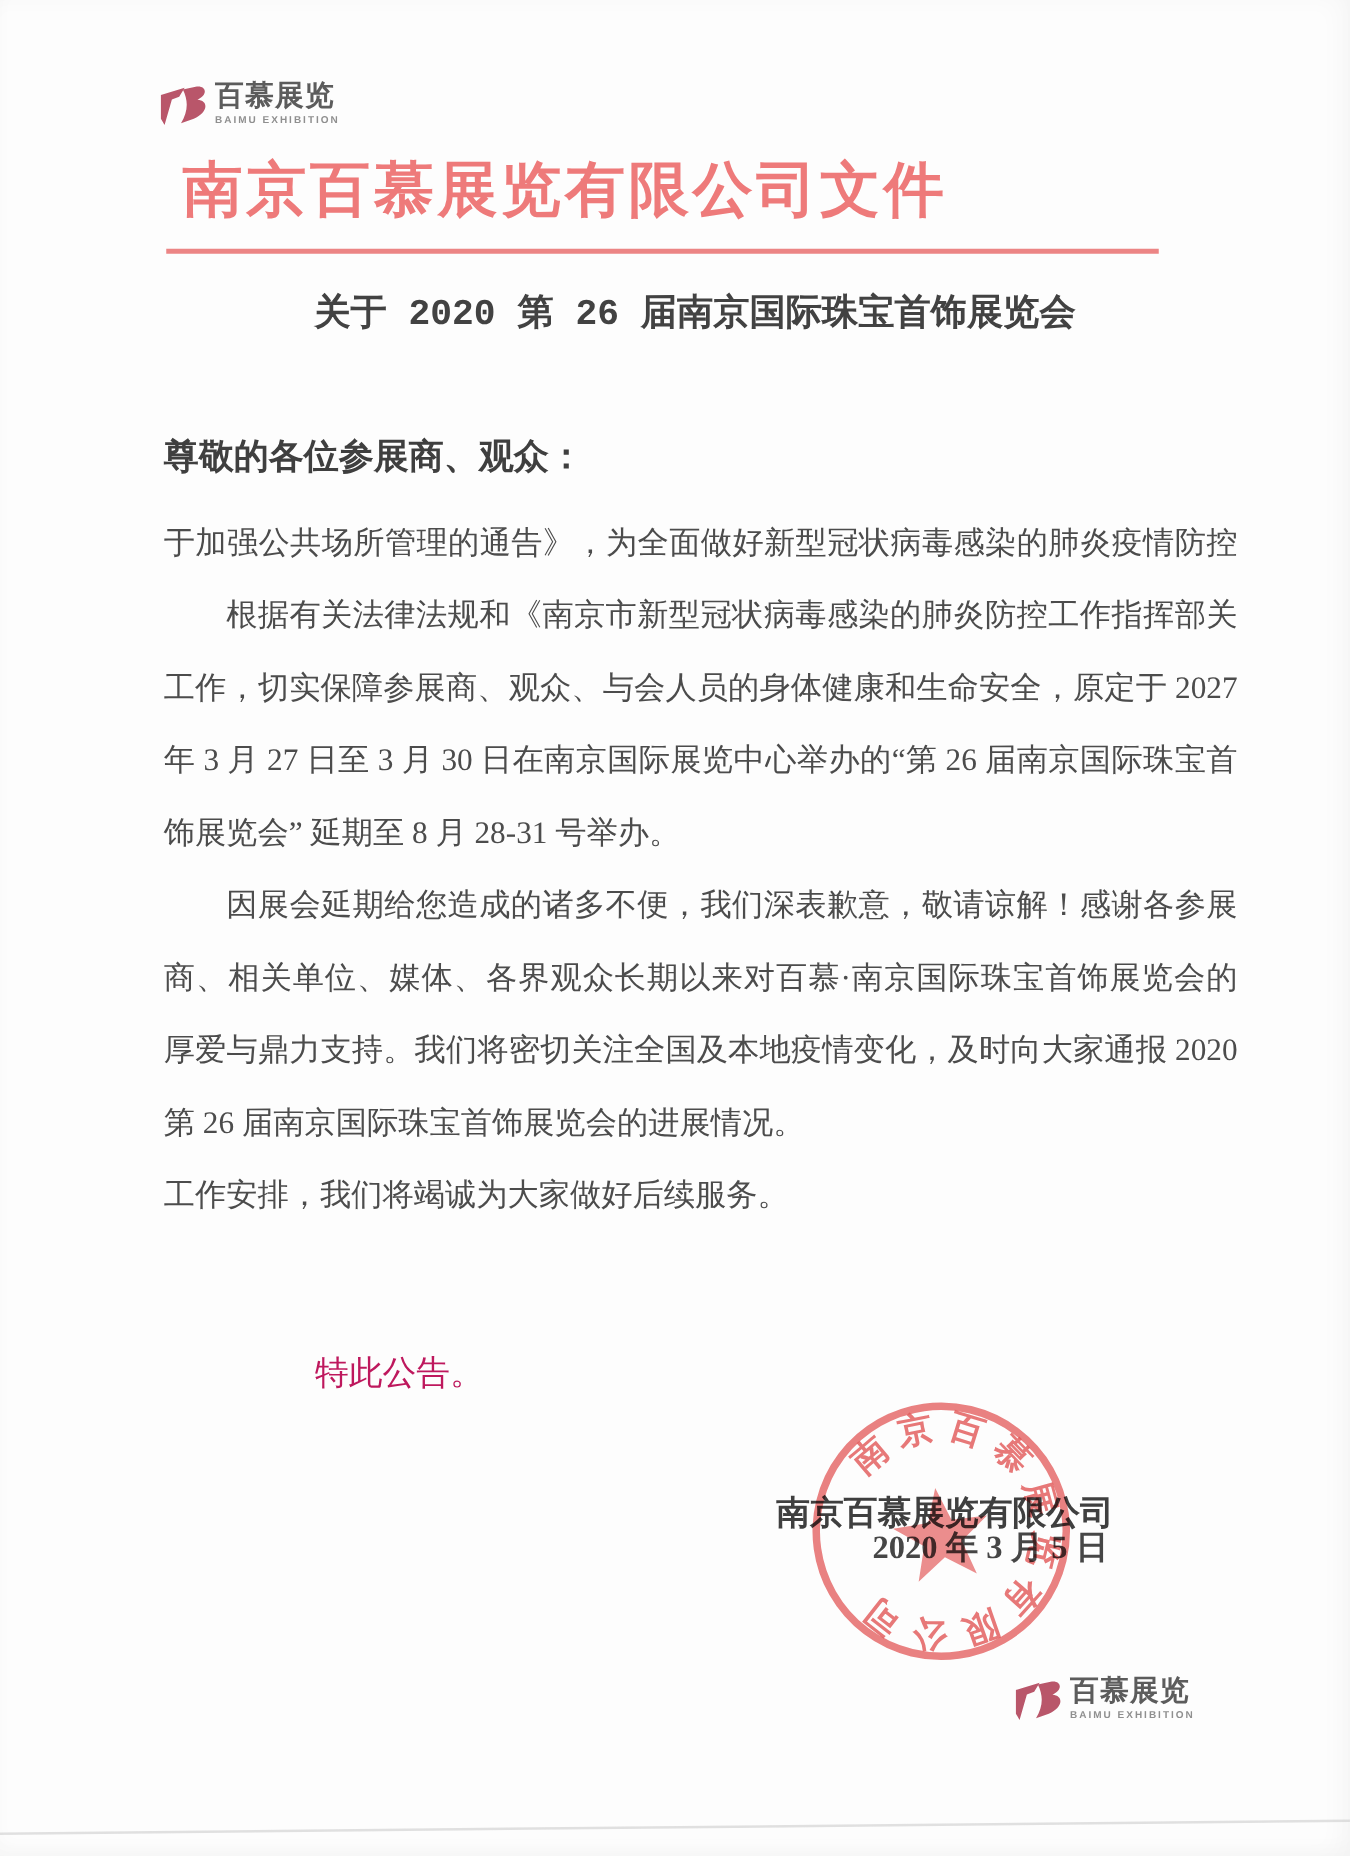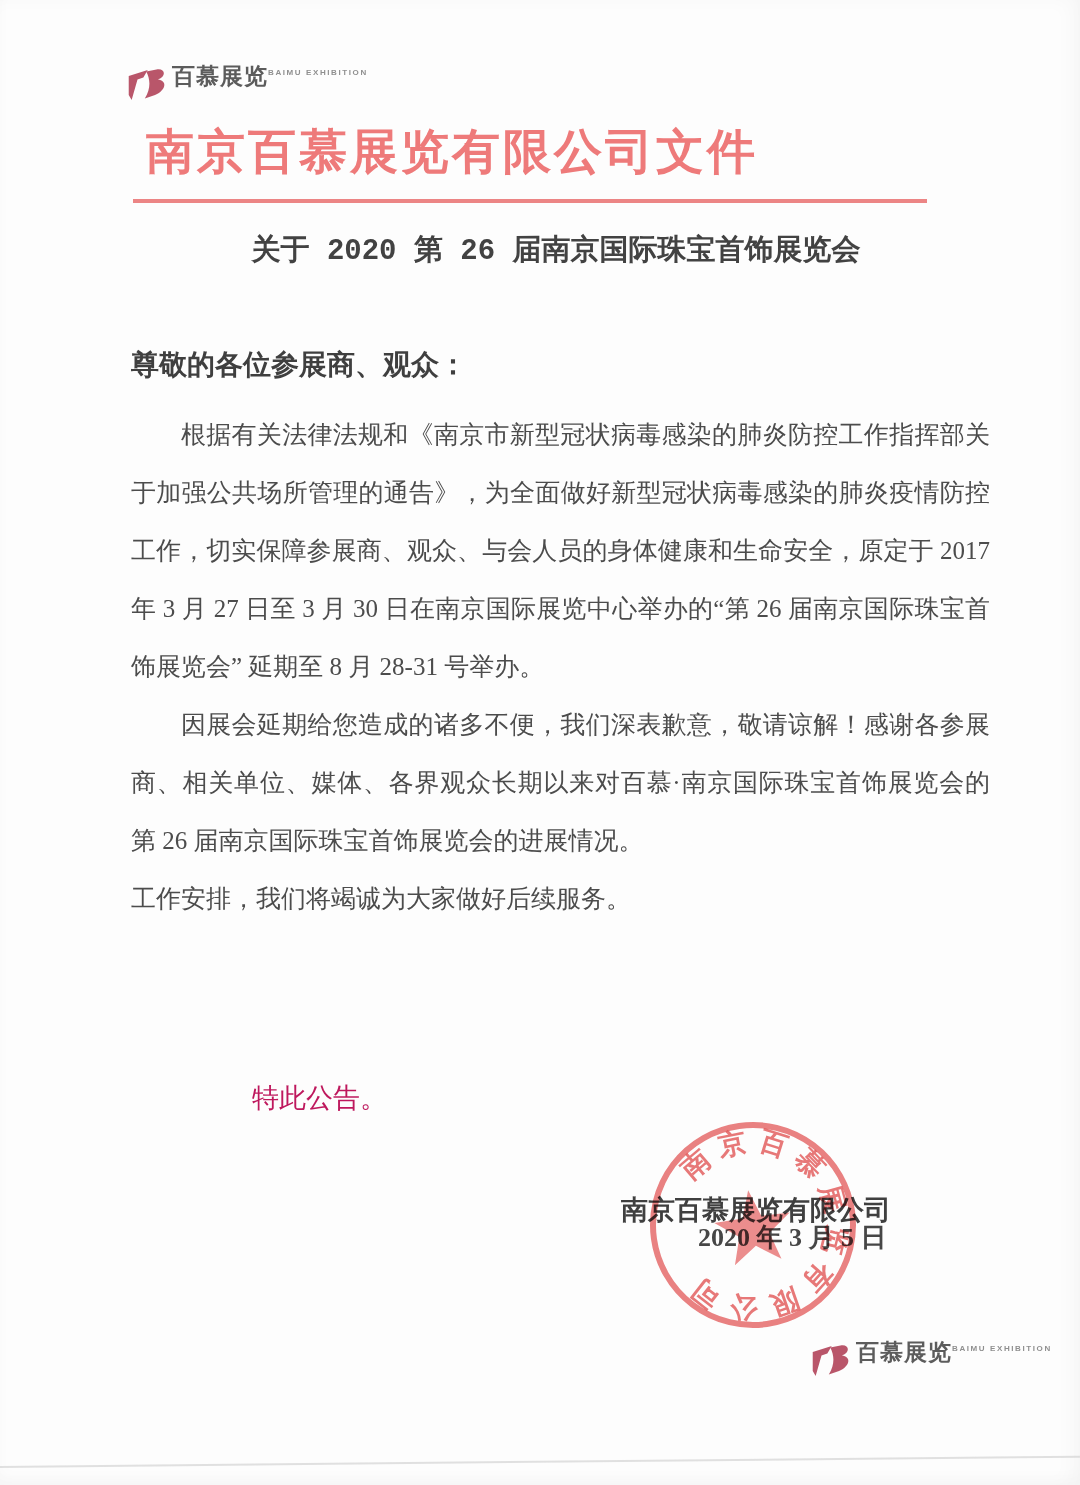--- a/index.html
+++ b/index.html
@@ -20,21 +20,21 @@
     position: absolute; left: 0; top: 1466px; width: 1080px; height: 2px;
     background: #c9c9c9; transform: rotate(-0.55deg); transform-origin: left center;
     opacity: 0.55;
   }
 
   
   .logo { position: absolute; display: flex; align-items: flex-start; gap: 6px; }
   .logo-top { left: 128px; top: 62px; }
   .logo-bottom { left: 812px; top: 1338px; }
   .logo-mark { width: 38px; height: 44px; flex: 0 0 auto; }
-  .logo-texts { display: flex; line-height: 1; padding-top: 3px; }
+  .logo-texts { display: flex; flex-direction: column; line-height: 1; padding-top: 3px; }
   .logo-cn {
     font-family: "Liberation Sans", "DejaVu Sans", sans-serif;
     font-size: 23px; font-weight: bold; color: #5c5c5c; letter-spacing: 1px;
   }
   .logo-en {
     font-family: "Liberation Sans", "DejaVu Sans", sans-serif;
     font-size: 8px; font-weight: bold; color: #8f8f8f; letter-spacing: 1.6px;
     margin-top: 4px; white-space: nowrap;
   }
 
@@ -112,27 +112,28 @@
   </div>
 
   <div class="doc-title">南京百慕展览有限公司文件</div>
   <div class="red-rule"></div>
 
   <div class="heading heading-1">关于 2020 第 26 届南京国际珠宝首饰展览会</div>
 
   <div class="salutation">尊敬的各位参展商、观众：</div>
 
   <div class="body-text">
+    <div class="line fill">于加强公共场所管理的通告》，为全面做好新型冠状病毒感染的肺炎疫情防控</div>
     <div class="line fill indent">根据有关法律法规和《南京市新型冠状病毒感染的肺炎防控工作指挥部关</div>
-    <div class="line fill">于加强公共场所管理的通告》，为全面做好新型冠状病毒感染的肺炎疫情防控</div>
-    <div class="line fill">工作，切实保障参展商、观众、与会人员的身体健康和生命安全，原定于 2017</div>
+    <div class="line fill">工作，切实保障参展商、观众、与会人员的身体健康和生命安全，原定于 2027</div>
     <div class="line fill">年 3 月 27 日至 3 月 30 日在南京国际展览中心举办的“第 26 届南京国际珠宝首</div>
     <div class="line">饰展览会” 延期至 8 月 28-31 号举办。</div>
     <div class="line fill indent">因展会延期给您造成的诸多不便，我们深表歉意，敬请谅解！感谢各参展</div>
     <div class="line fill">商、相关单位、媒体、各界观众长期以来对百慕·南京国际珠宝首饰展览会的</div>
+    <div class="line fill">厚爱与鼎力支持。我们将密切关注全国及本地疫情变化，及时向大家通报 2020</div>
     <div class="line">第 26 届南京国际珠宝首饰展览会的进展情况。</div>
     <div class="line">工作安排，我们将竭诚为大家做好后续服务。</div>
   </div>
 
   <div class="closing">特此公告。</div>
 
   <div class="signature">南京百慕展览有限公司</div>
   <div class="sign-date">2020 年 3 月 5 日</div>
 
   <svg class="stamp" viewBox="0 0 214 214">

